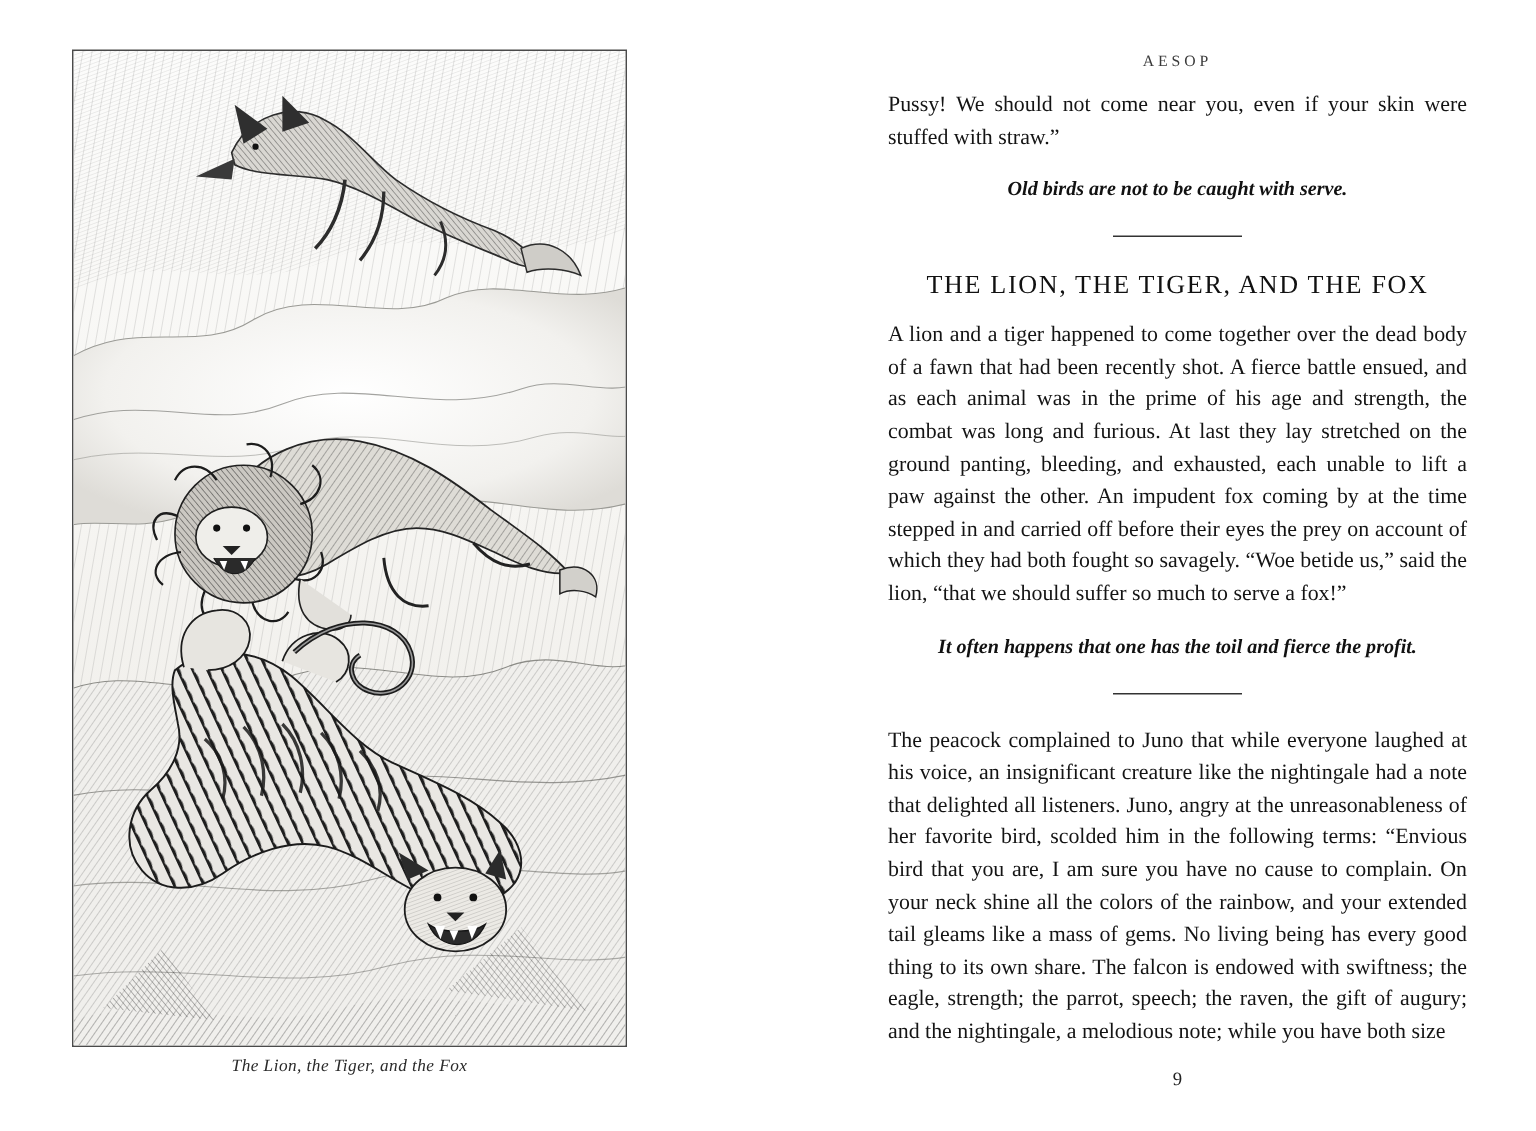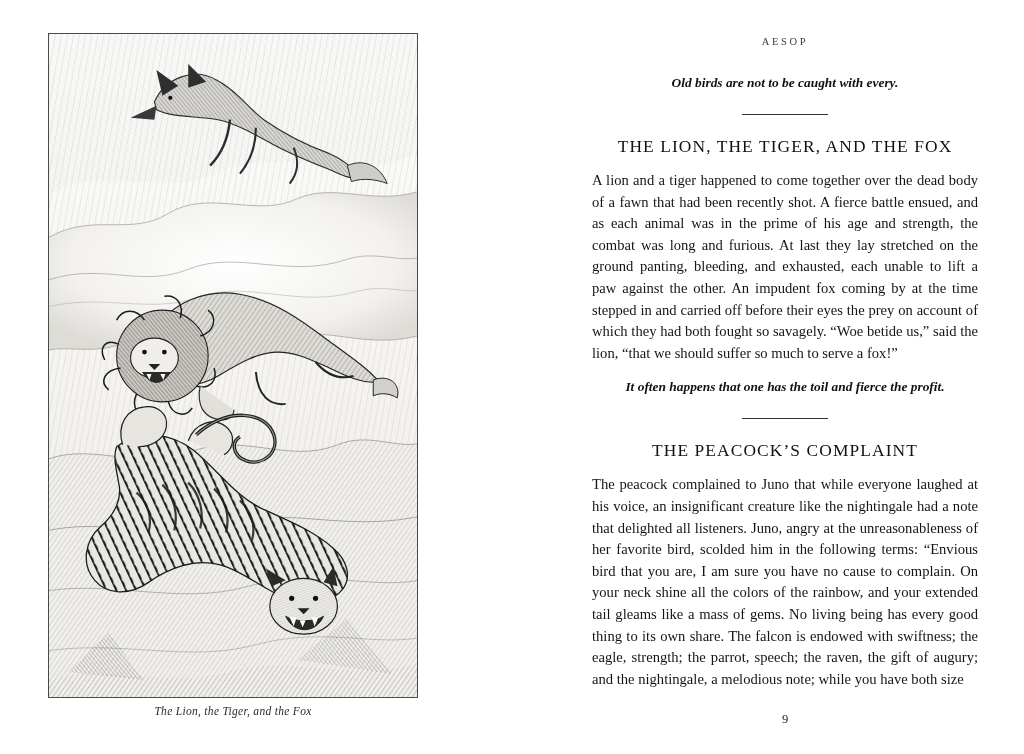--- a/index.html
+++ b/index.html
@@ -290,34 +290,34 @@
 
     <div class="plate-caption">The Lion, the Tiger, and the Fox</div>
   </div>
 
   <div class="page-right">
 
     <div class="running-head">AESOP</div>
 
     <div class="col">
 
-
-      <p class="moral">Old birds are not to be caught with every.</p>
+      <p class="body">Pussy! We should not come near you, even if your skin were stuffed with straw.”</p>
+
+      <p class="moral">Old birds are not to be caught with serve.</p>
 
       <div class="rule"></div>
 
       <h2 class="story-title">THE LION, THE TIGER, AND THE FOX</h2>
 
       <p class="body">A lion and a tiger happened to come together over the dead body of a fawn that had been recently shot. A fierce battle ensued, and as each animal was in the prime of his age and strength, the combat was long and furious. At last they lay stretched on the ground panting, bleeding, and exhausted, each unable to lift a paw against the other. An impudent fox coming by at the time stepped in and carried off before their eyes the prey on account of which they had both fought so savagely. “Woe betide us,” said the lion, “that we should suffer so much to serve a fox!”</p>
 
       <p class="moral">It often happens that one has the toil and fierce the profit.</p>
 
       <div class="rule"></div>
 
-      <h2 class="story-title">THE PEACOCK’S COMPLAINT</h2>
 
       <p class="body">The peacock complained to Juno that while everyone laughed at his voice, an insignificant creature like the nightingale had a note that delighted all listeners. Juno, angry at the unreasonableness of her favorite bird, scolded him in the following terms: “Envious bird that you are, I am sure you have no cause to complain. On your neck shine all the colors of the rainbow, and your extended tail gleams like a mass of gems. No living being has every good thing to its own share. The falcon is endowed with swiftness; the eagle, strength; the parrot, speech; the raven, the gift of augury; and the nightingale, a melodious note; while you have both size</p>
     </div>
 
     <div class="folio">9</div>
   </div>
 
 </div>
 
 </body></html>

